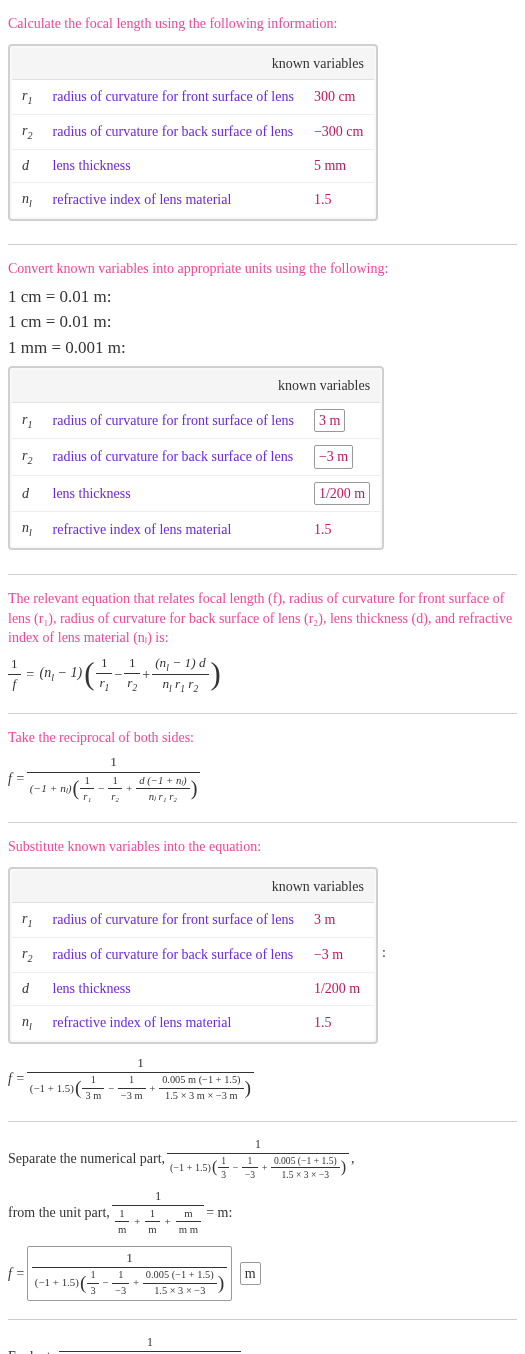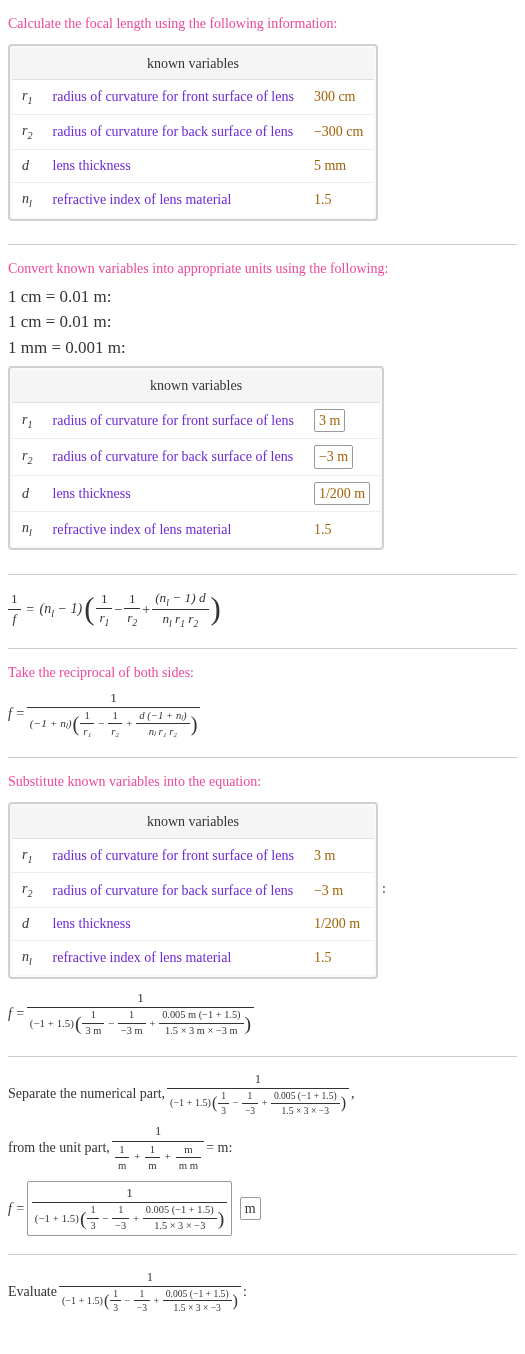--- a/index.html
+++ b/index.html
@@ -21,34 +21,34 @@
       background: #f9f9f9;
       padding: 2px;
       display: inline-block;
       margin-top: 4px;
     }
     table {
       border-collapse: collapse;
       background: #fff;
     }
     th {
-      text-align: center;
+      text-align: right;
       font-weight: normal;
       padding: 6px 10px;
       background: #f5f5f5;
       border-bottom: 1px solid #e0e0e0;
     }
     td {
       padding: 6px 10px;
       border-top: 1px solid #eee;
       vertical-align: middle;
     }
     td:first-child { font-style: italic; color: #333; width: 30px; }
     td:nth-child(2) { color: #6d28d9; }
-    td:nth-child(3) { color: #a16207; min-width: 70px; }
+    td:nth-child(3) { color: #be185d; min-width: 70px; }
     .sub { font-size: 0.72em; vertical-align: sub; font-style: italic; }
     
     .boxed {
       border: 1px solid #999;
       border-radius: 2px;
       padding: 1px 4px;
       display: inline-block;
       background: #fff;
     }
     
@@ -146,20 +146,21 @@
         <td>refractive index of lens material</td>
         <td>1.5</td>
       </tr>
     </tbody>
       </table>
   </div>
 </div>
 <hr class="divider">
 
 <div class="section">
+  <p class="para">The relevant equation that relates focal length (f), radius of curvature for front surface of lens (r₁), radius of curvature for back surface of lens (r₂), lens thickness (d), and refractive index of lens material (nₗ) is:</p>
   <div class="eq-line">
     <span class="frac">
         <span class="num">1</span>
         <span class="den italic">f</span>
       </span>
     <span>&nbsp;=&nbsp;</span>
     <span class="italic"><span>(n</span><span class="sub">l</span><span> − 1)</span></span>
     <span class="paren-l">(</span>
     <span class="frac">
         <span class="num">1</span>

